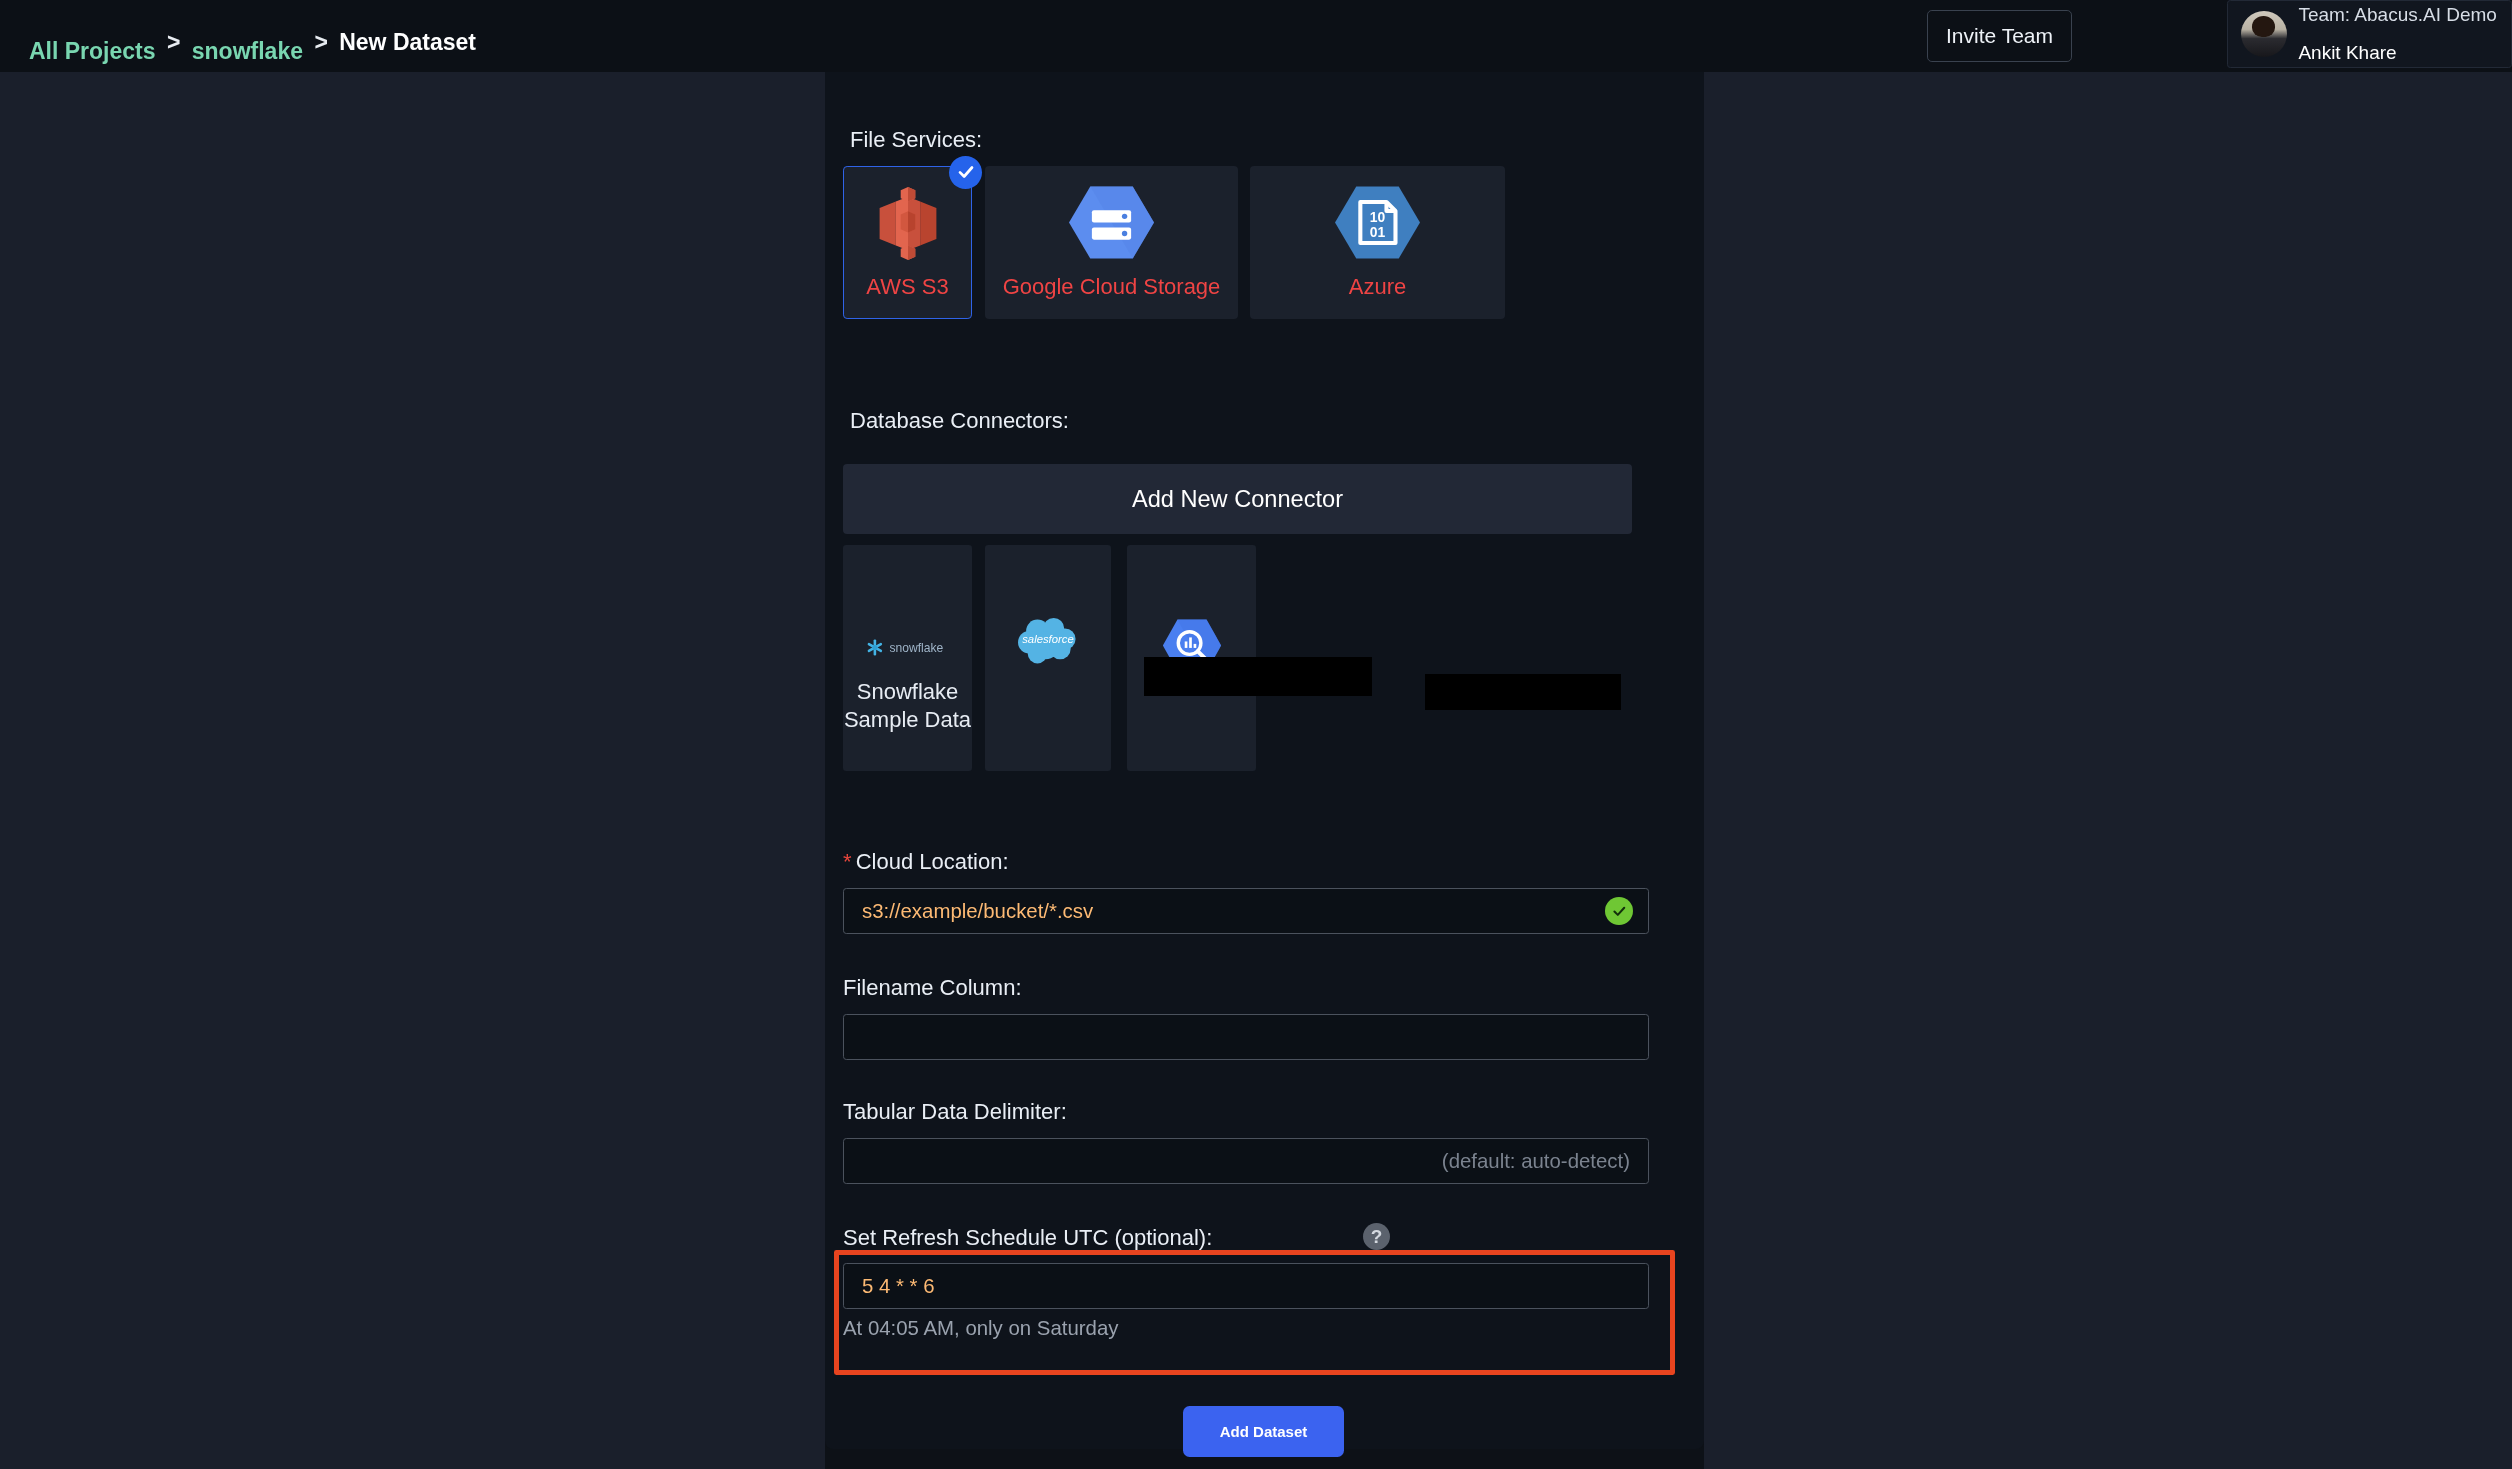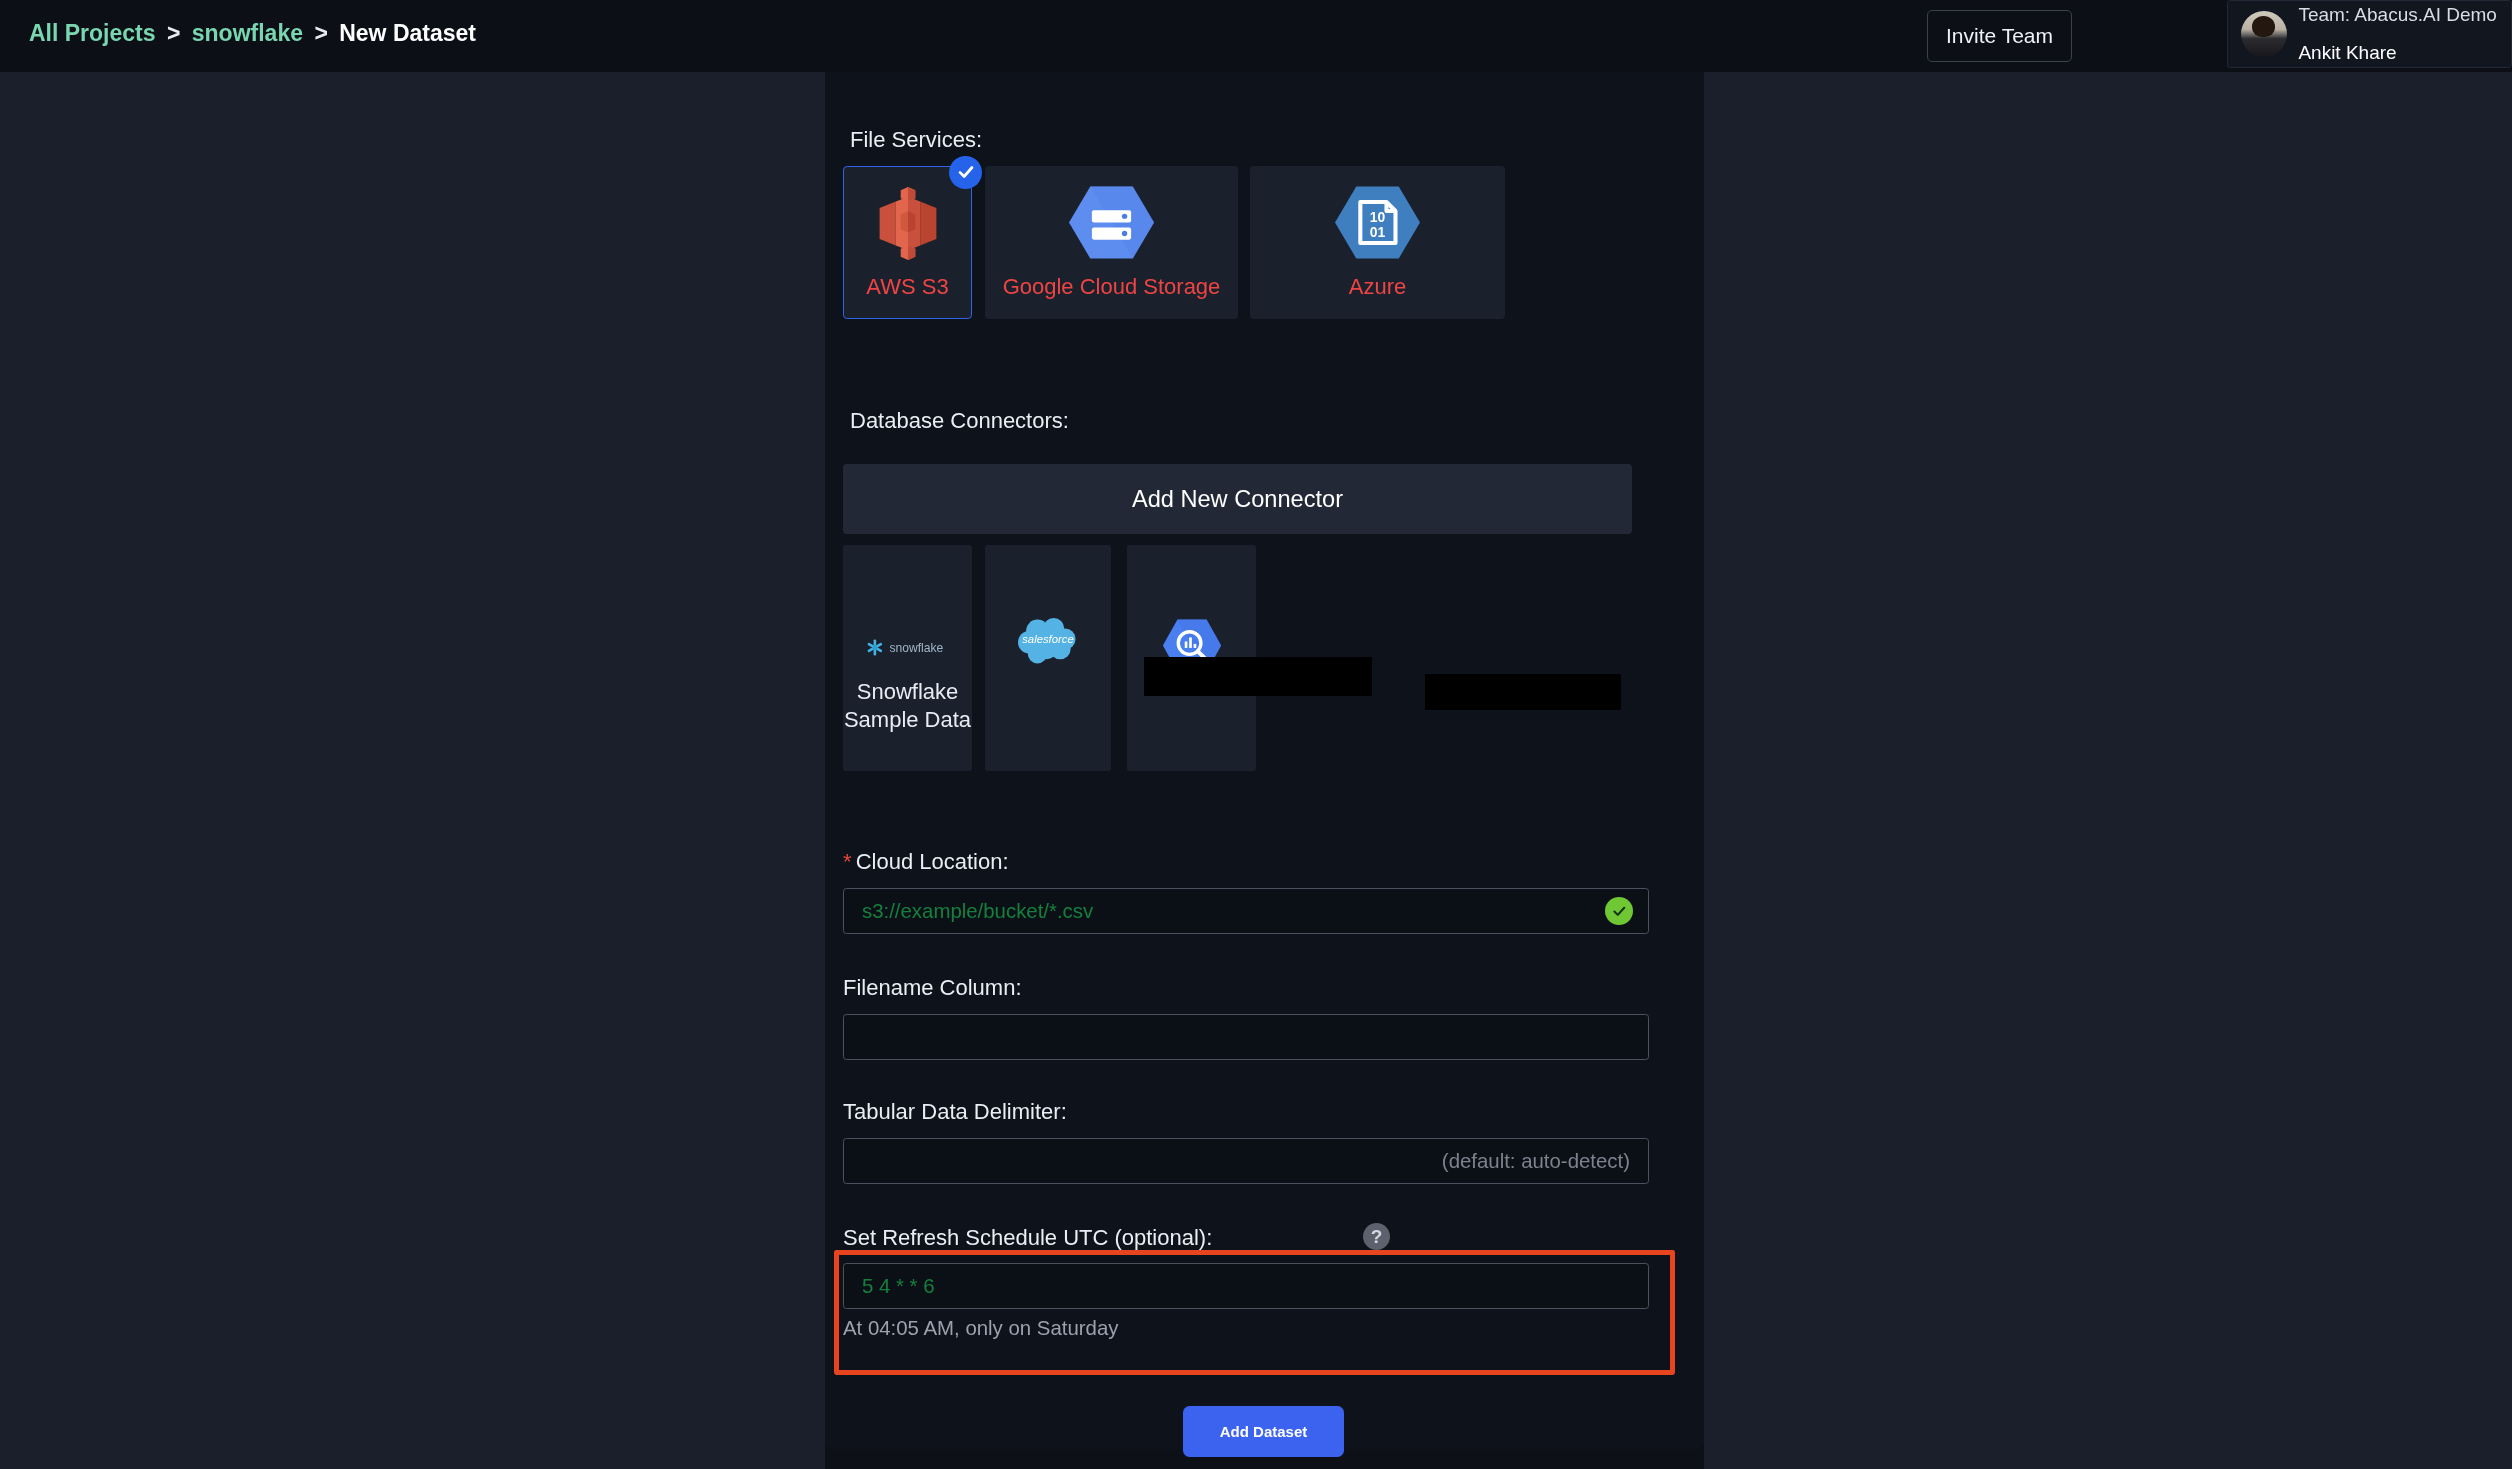--- a/index.html
+++ b/index.html
@@ -49,21 +49,21 @@
   .breadcrumb {
     position: absolute;
     left: 29px; top: 19.6px;
     display: flex;
     align-items: center;
     gap: 11.4px;
     font-size: 23px;
     font-weight: bold;
     white-space: nowrap;
   }
-  .crumb-link { color: #79d6b0; }
+  .crumb-link { color: #79d6b0; margin-top: 18px; }
   .crumb-sep  { color: #e8ecf1; font-weight: bold; }
   .crumb-current { color: #ffffff; }
 
   .invite-btn {
     position: absolute;
     right: 440px; top: 9.8px;
     width: 145px; height: 52px;
     border: 0.8px solid #3a424f;
     border-radius: 4.9px;
     background: transparent;
@@ -197,21 +197,21 @@
   .field {
     position: absolute;
     background: #0b1016;
     border: 0.8px solid #4b525d;
     border-radius: 3.3px;
     display: flex;
     align-items: center;
     padding: 0 18px;
   }
   .field-text {
-    color: #15803d;
+    color: #fdba74;
     font-size: 20.4px;
     white-space: nowrap;
   }
   .field-text.placeholder { color: #7b838f; }
   .ok-badge {
     position: absolute;
     right: 14.7px;
     width: 28px; height: 28px;
     border-radius: 50%;
     background: #6fc734;

